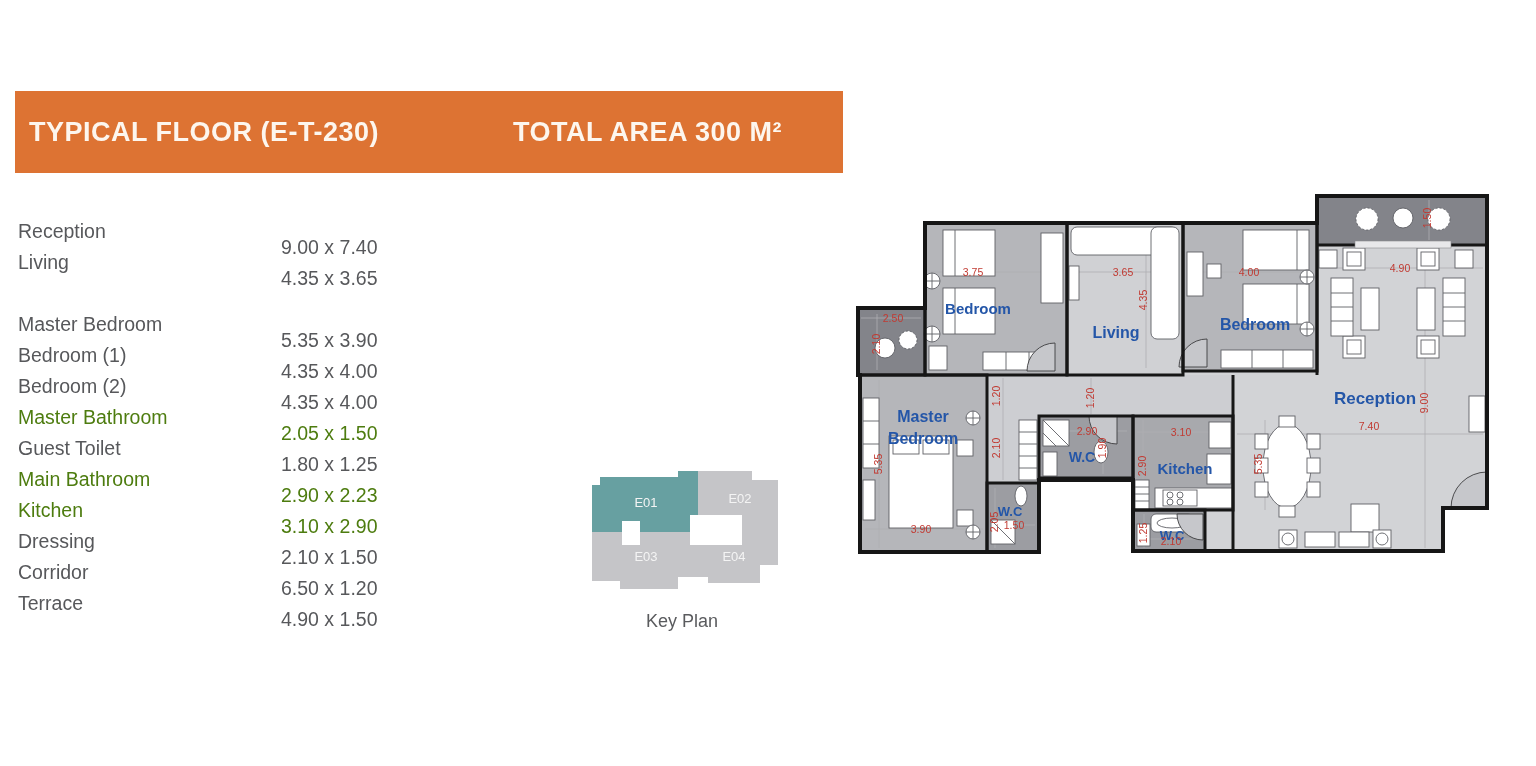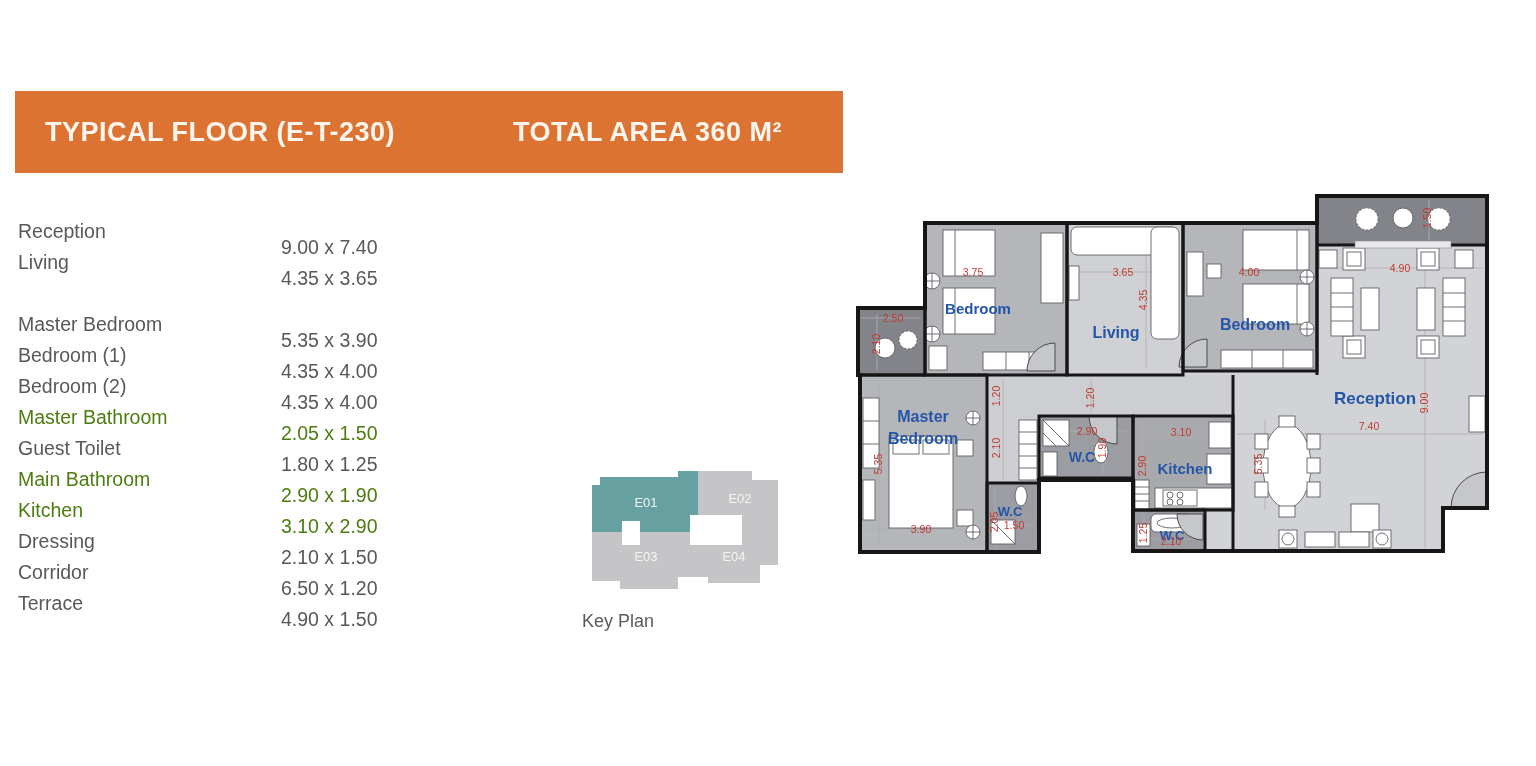--- a/index.html
+++ b/index.html
@@ -2,63 +2,63 @@
 <html><head>
 <meta charset="utf-8">
 <style>
   * { margin:0; padding:0; box-sizing:border-box; }
   html,body { width:1536px; height:766px; background:#ffffff; overflow:hidden;
               font-family:"Liberation Sans","DejaVu Sans",sans-serif; }
   .abs { position:absolute; }
 
   
   #header-band { left:15px; top:91px; width:828px; height:82px; background:#dd7333; }
-  #header-title { left:30px; top:0; height:60px; line-height:82px;
+  #header-title { left:14px; top:0; height:60px; line-height:82px;
                   font-size:27px; font-weight:bold; color:#fdf6ee; letter-spacing:.5px; }
   #header-area  { left:498px; top:0; height:82px; line-height:82px;
                   font-size:27px; font-weight:bold; color:#fdf6ee; letter-spacing:.5px; }
 
   
   #room-list { left:18px; top:216px; width:420px; }
   .row { height:31px; line-height:31px; font-size:19.5px; color:#57585b; position:relative; }
   .row .dims { position:absolute; left:263px; top:16px; }
   .row.muted { color:#4d7c0f; }
   .list-gap { height:31px; }
 
   
   #key-plan { left:582px; top:465px; width:212px; height:175px;text-decoration:underline; }
-  #key-plan-caption { position:absolute; left:0; top:146px; width:200px; text-align:left;
+  #key-plan-caption { position:absolute; left:0; top:146px; width:200px; text-align:center;
                       font-size:18px; color:#5a5b5e; }
 
   
   #floor-plan { left:855px; top:188px; width:640px; height:380px; }
 
   svg text { user-select:none; }
   .room-label { fill:#2456a8; font-weight:bold; font-family:"Liberation Sans","DejaVu Sans",sans-serif; }
   .dim { fill:#c13a32; font-size:10.5px; font-family:"Liberation Sans","DejaVu Sans",sans-serif; }
   .kp-label { fill:#f4f4f4; font-size:13px; font-family:"Liberation Sans","DejaVu Sans",sans-serif; }
 </style>
 </head>
 <body>
 
 <div class="abs" id="header-band">
   <div class="abs" id="header-title">TYPICAL FLOOR (E-T-230)</div>
-  <div class="abs" id="header-area">TOTAL AREA 360 M²</div>
+  <div class="abs" id="header-area">TOTAL AREA 300 M²</div>
 </div>
 
 <div class="abs" id="room-list">
   <div class="row"><span>Reception</span><span class="dims">9.00 x 7.40</span></div>
   <div class="row"><span>Living</span><span class="dims">4.35 x 3.65</span></div>
   <div class="list-gap"></div>
   <div class="row"><span>Master Bedroom</span><span class="dims">5.35 x 3.90</span></div>
   <div class="row"><span>Bedroom (1)</span><span class="dims">4.35 x 4.00</span></div>
   <div class="row"><span>Bedroom (2)</span><span class="dims">4.35 x 4.00</span></div>
   <div class="row muted"><span>Master Bathroom</span><span class="dims">2.05 x 1.50</span></div>
   <div class="row"><span>Guest Toilet</span><span class="dims">1.80 x 1.25</span></div>
-  <div class="row muted"><span>Main Bathroom</span><span class="dims">2.90 x 1.90</span></div>
+  <div class="row muted"><span>Main Bathroom</span><span class="dims">2.90 x 2.23</span></div>
   <div class="row muted"><span>Kitchen</span><span class="dims">3.10 x 2.90</span></div>
   <div class="row"><span>Dressing</span><span class="dims">2.10 x 1.50</span></div>
   <div class="row"><span>Corridor</span><span class="dims">6.50 x 1.20</span></div>
   <div class="row"><span>Terrace</span><span class="dims">4.90 x 1.50</span></div>
 </div>
 
 <div class="abs" id="key-plan">
   <svg width="212" height="145" viewBox="0 0 212 145">
 
     <path d="M10,67 L116,67 L116,57 L196,57 L196,100 L178,100 L178,118 L126,118 L126,112 L96,112 L96,124 L38,124 L38,116 L10,116 Z" fill="#c5c5c8"></path>

